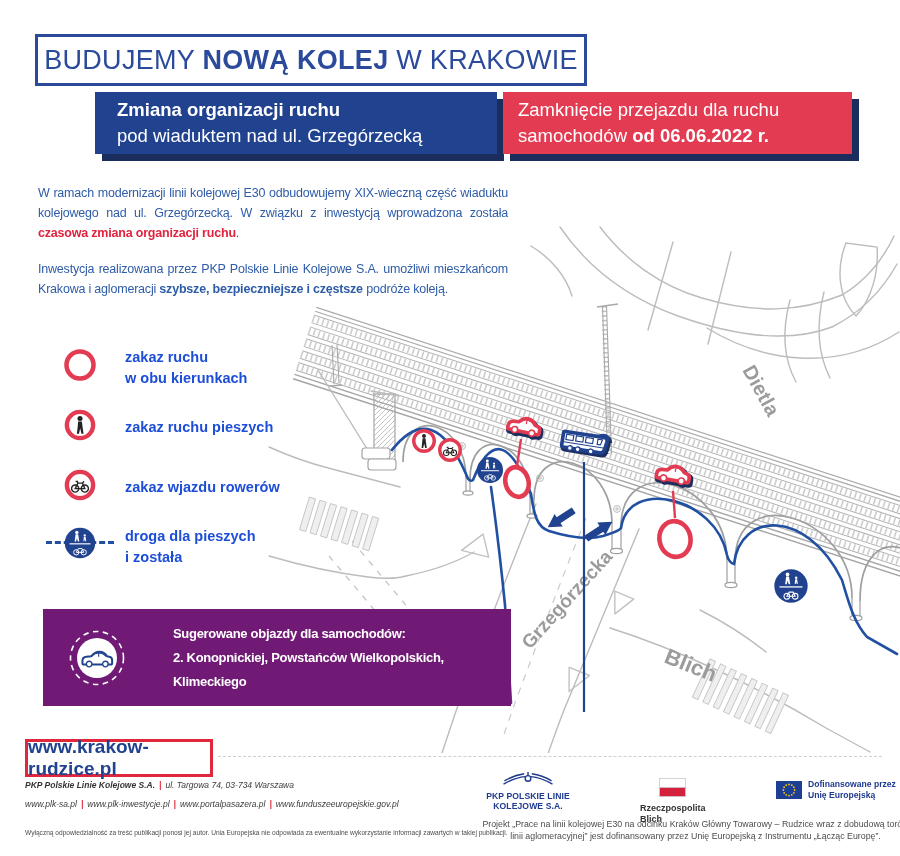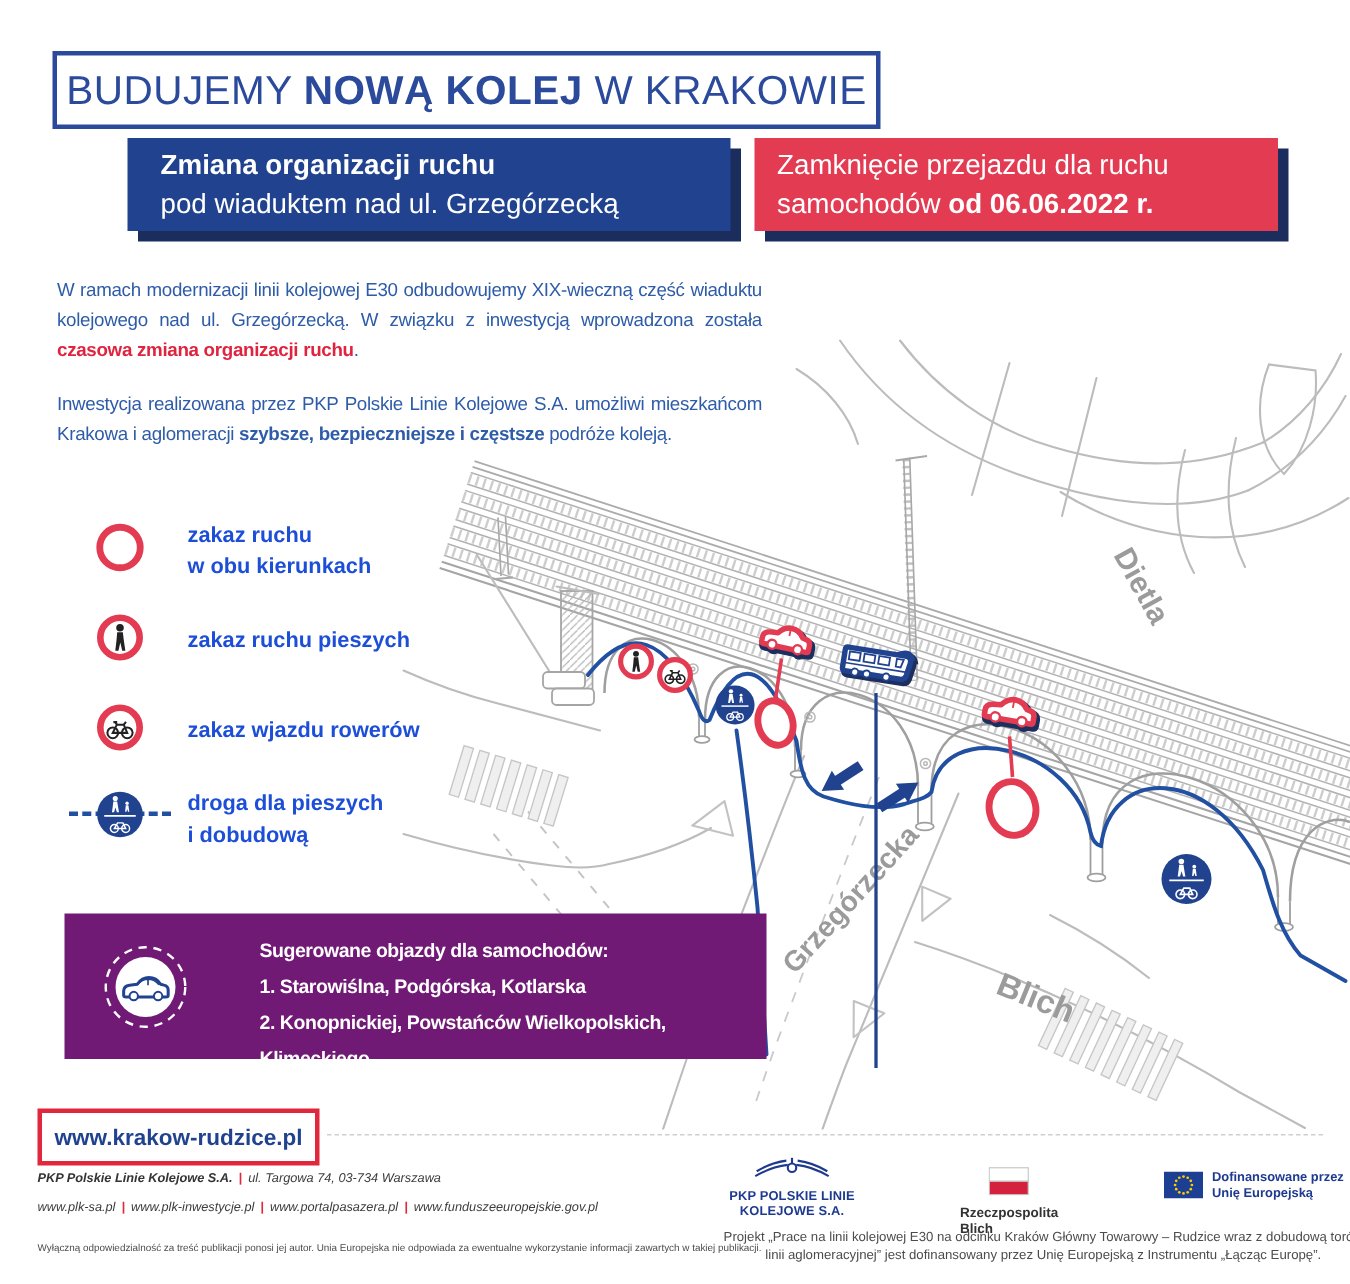--- a/index.html
+++ b/index.html
@@ -7,21 +7,21 @@
         font-family:"Liberation Sans",sans-serif;}
   .abs{position:absolute;}
 
   
   .title-box{left:35px;top:34px;width:546px;height:46px;border:3px solid #2b4a9b;
     display:flex;align-items:center;justify-content:center;white-space:pre;
     font-size:27px;color:#2b4a9b;letter-spacing:.3px;background:#fff;z-index:5;}
   .title-box b{font-weight:bold;}
   .banner{color:#fff;display:flex;flex-direction:column;justify-content:center;
     font-size:18.5px;line-height:26px;box-shadow:7px 7px 0 #1b2d5c;z-index:4;}
-  .banner-left{left:85px;top:92px;width:380px;height:62px;background:#21438f;padding-left:22px;}
+  .banner-left{left:95px;top:92px;width:380px;height:62px;background:#21438f;padding-left:22px;}
   .banner-right{left:503px;top:92px;width:334px;height:62px;background:#e23b52;padding-left:15px;}
   .banner .l1b{font-weight:bold;}
 
   
   .intro{left:38px;top:183px;width:470px;font-size:12.5px;line-height:20px;color:#2e5ca8;
     text-align:justify;letter-spacing:-.2px;}
   .intro p{margin:0 0 16px 0;}
   .intro b{font-weight:bold;}
   .red-bold{color:#e0243f;font-weight:bold;}
 
@@ -32,21 +32,21 @@
 
   
   .detour-box{left:43px;top:609px;width:468px;height:97px;background:#701a75;}
   .detour-icon{left:18px;top:13px;}
   .detour-text{position:absolute;left:130px;top:13px;color:#fff;font-size:13px;
     font-weight:bold;line-height:24px;letter-spacing:-.3px;}
 
   
   .www-box{left:25px;top:739px;width:182px;height:32px;border:3px solid #e0273c;
     display:flex;align-items:center;justify-content:center;
-    font-size:15px;font-weight:bold;color:#21438f;background:#fff;}
+    font-size:19px;font-weight:bold;color:#21438f;background:#fff;}
   .dash-line{left:218px;top:756px;width:664px;border-top:1px dashed #cfcfcf;}
   .company-line,.links-line{left:25px;font-size:8.5px;color:#3c3c3c;white-space:nowrap;font-style:italic;}
   .company-line{top:780px;}
   .links-line{top:799px;}
   .company-line b{font-weight:bold;color:#333;}
   .sep{color:#e0273c;font-weight:bold;padding:0 4px;}
   .disclaimer{left:25px;top:829px;font-size:6.6px;color:#4c4c4c;white-space:nowrap;}
   .pkp-block{left:460px;top:770px;width:136px;text-align:center;}
   .pkp-name{font-size:8.6px;font-weight:bold;color:#1e3a8f;letter-spacing:.1px;margin-top:1px;}
   .flag-block{display:flex;align-items:center;gap:6px;}
@@ -199,21 +199,21 @@
   <div class="abs legend-text" style="top:477px">
     <div>zakaz wjazdu rowerów</div>
   </div>
 
   <div class="abs dash-seg"></div>
   <svg class="abs legend-icon" style="top:521px" viewBox="0 0 44 44">
       <use href="#pedbike" transform="translate(22,22) scale(1.05)"></use>
     </svg>
   <div class="abs legend-text" style="top:526px">
     <div>droga dla pieszych</div>
-    <div>i dobudową</div>
+    <div>i została</div>
   </div>
 
   <svg class="abs mapsvg" width="632" height="528" viewBox="268 225 632 528">
 
     <g class="road">
       <path d="M560,227 C588,268 628,298 678,316 C740,338 792,342 832,327"></path>
       <path d="M600,227 C625,260 660,286 702,298 C756,314 800,312 842,295"></path>
       <path d="M832,327 C860,313 882,291 897,264"></path>
       <path d="M842,295 C866,281 884,258 894,236"></path>
       <path d="M899,332 C868,352 836,360 800,358 C768,356 736,346 707,328"></path>
@@ -399,21 +399,20 @@
   <div class="abs detour-box">
     <svg class="abs detour-icon" width="72" height="72" viewBox="0 0 72 72">
       <circle cx="36" cy="36" r="26.5" fill="none" stroke="#fff" stroke-width="1.6" stroke-dasharray="5.5 4.5"></circle>
       <circle cx="36" cy="36" r="20" fill="#fff"></circle>
       <g transform="translate(36,37) scale(0.56)">
           <use href="#car-navy"></use>
         </g>
     </svg>
     <div class="detour-text">
       <div>Sugerowane objazdy dla samochodów:</div>
-      <div>1. Starowiślna, Podgórska, Kotlarska</div>
       <div>2. Konopnickiej, Powstańców Wielkopolskich, Klimeckiego</div>
     </div>
   </div>
 
   <div class="abs www-box">www.krakow-rudzice.pl</div>
   <div class="abs dash-line"></div>
 
   <div class="abs company-line"><b>PKP Polskie Linie Kolejowe S.A.</b><span class="sep">|</span><span>ul. Targowa 74, 03-734 Warszawa</span></div>
 
   <div class="abs links-line"><span>www.plk-sa.pl</span><span class="sep">|</span><span>www.plk-inwestycje.pl</span><span class="sep">|</span><span>www.portalpasazera.pl</span><span class="sep">|</span><span>www.funduszeeuropejskie.gov.pl</span></div>

